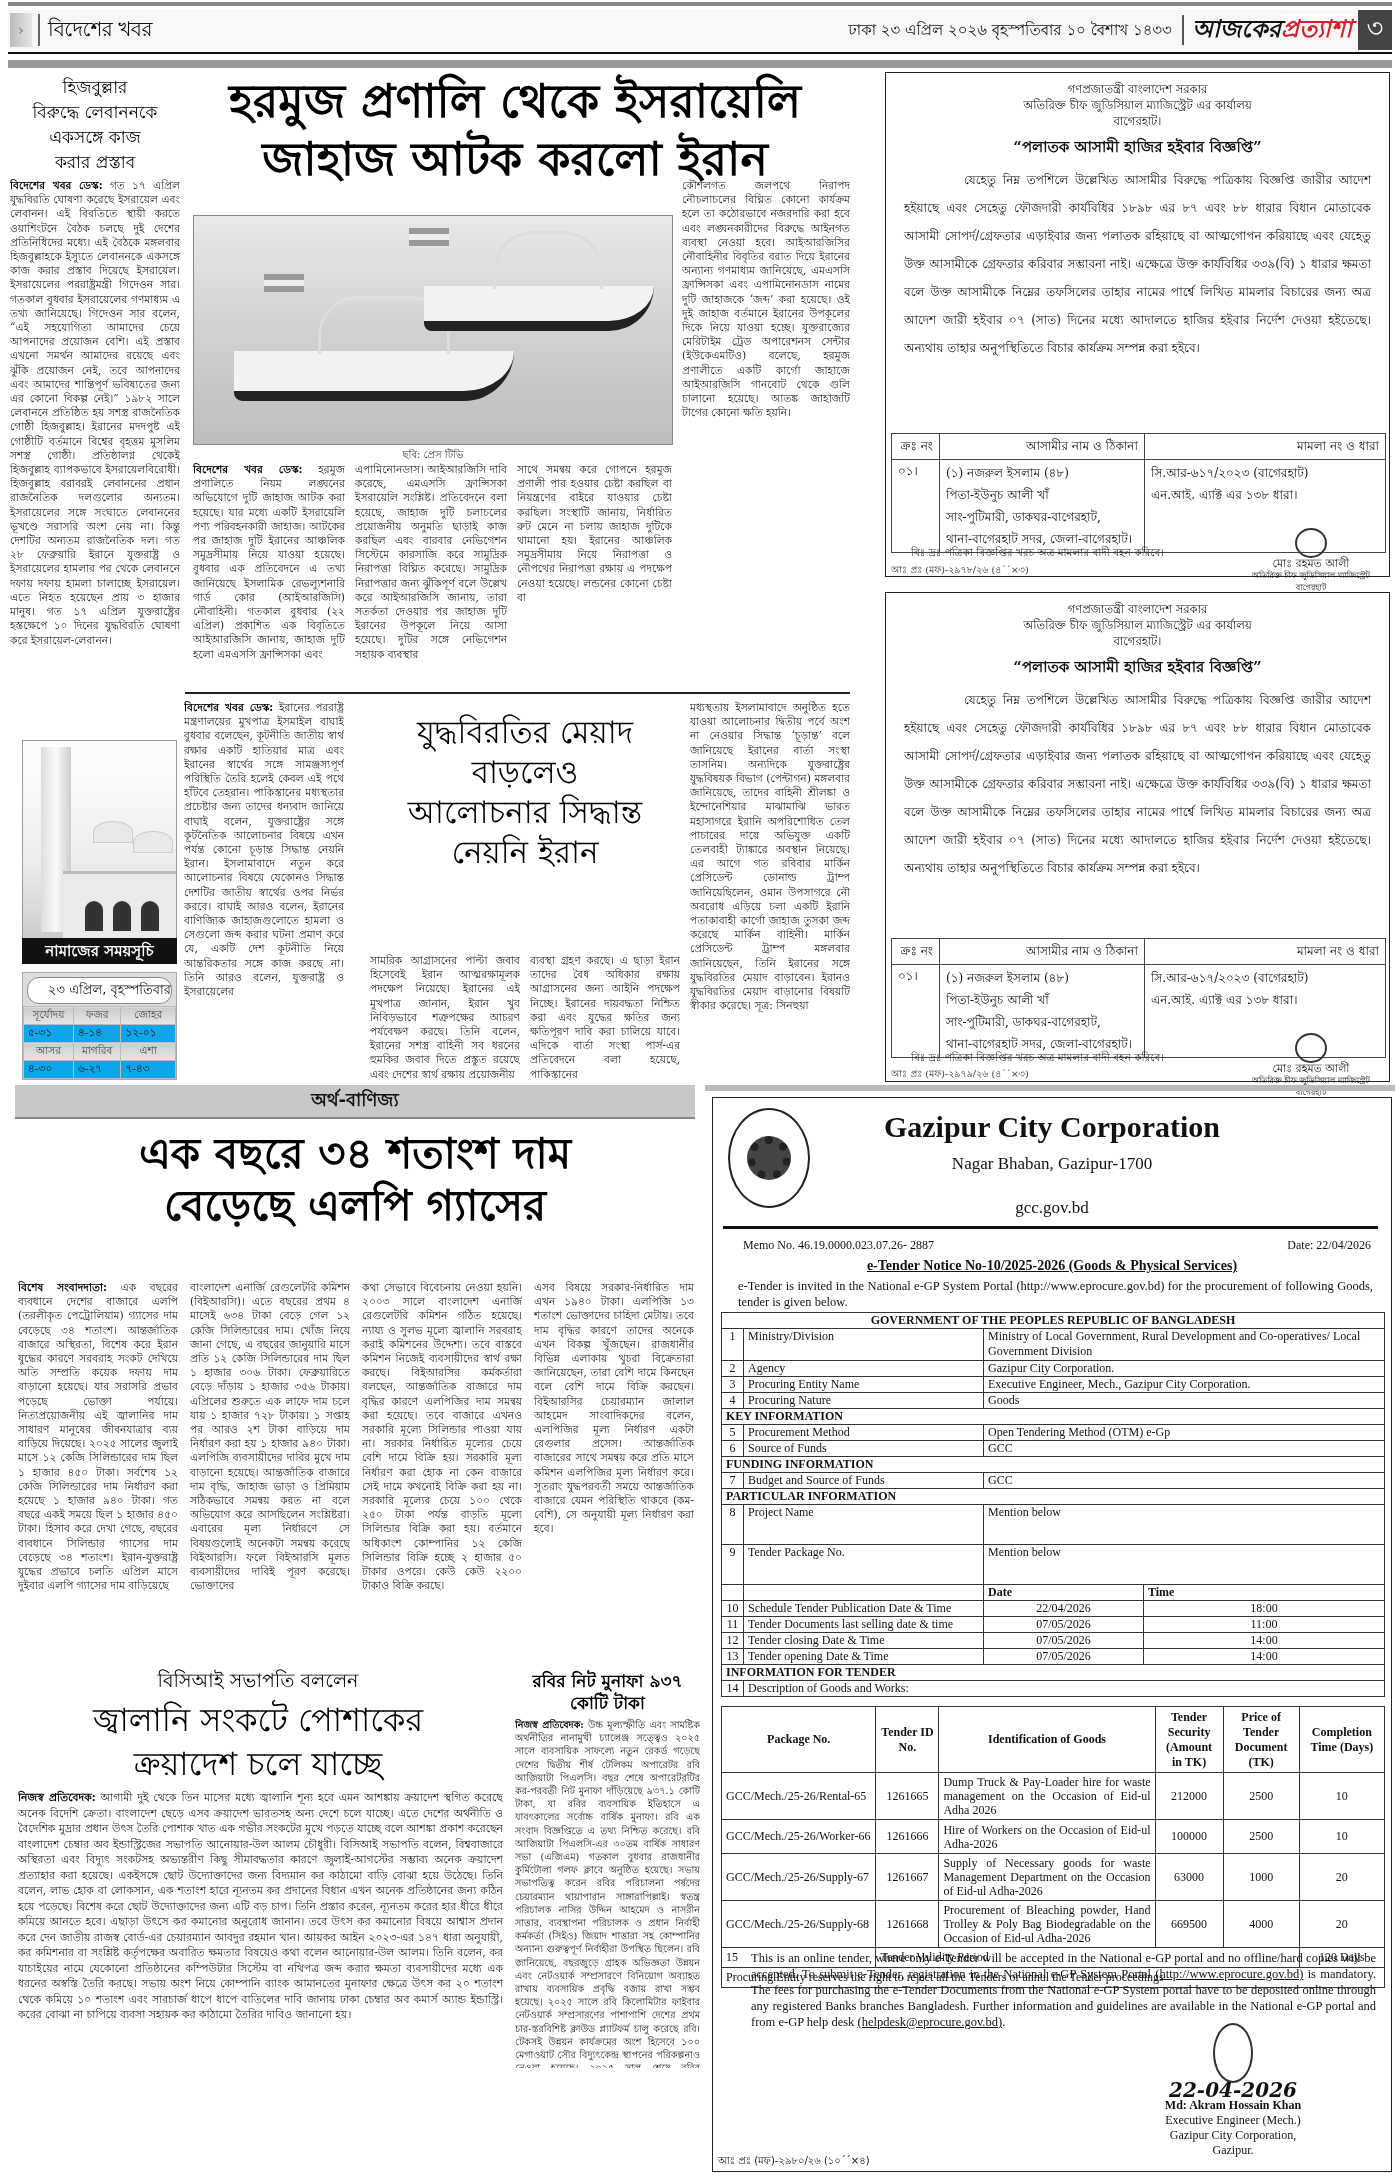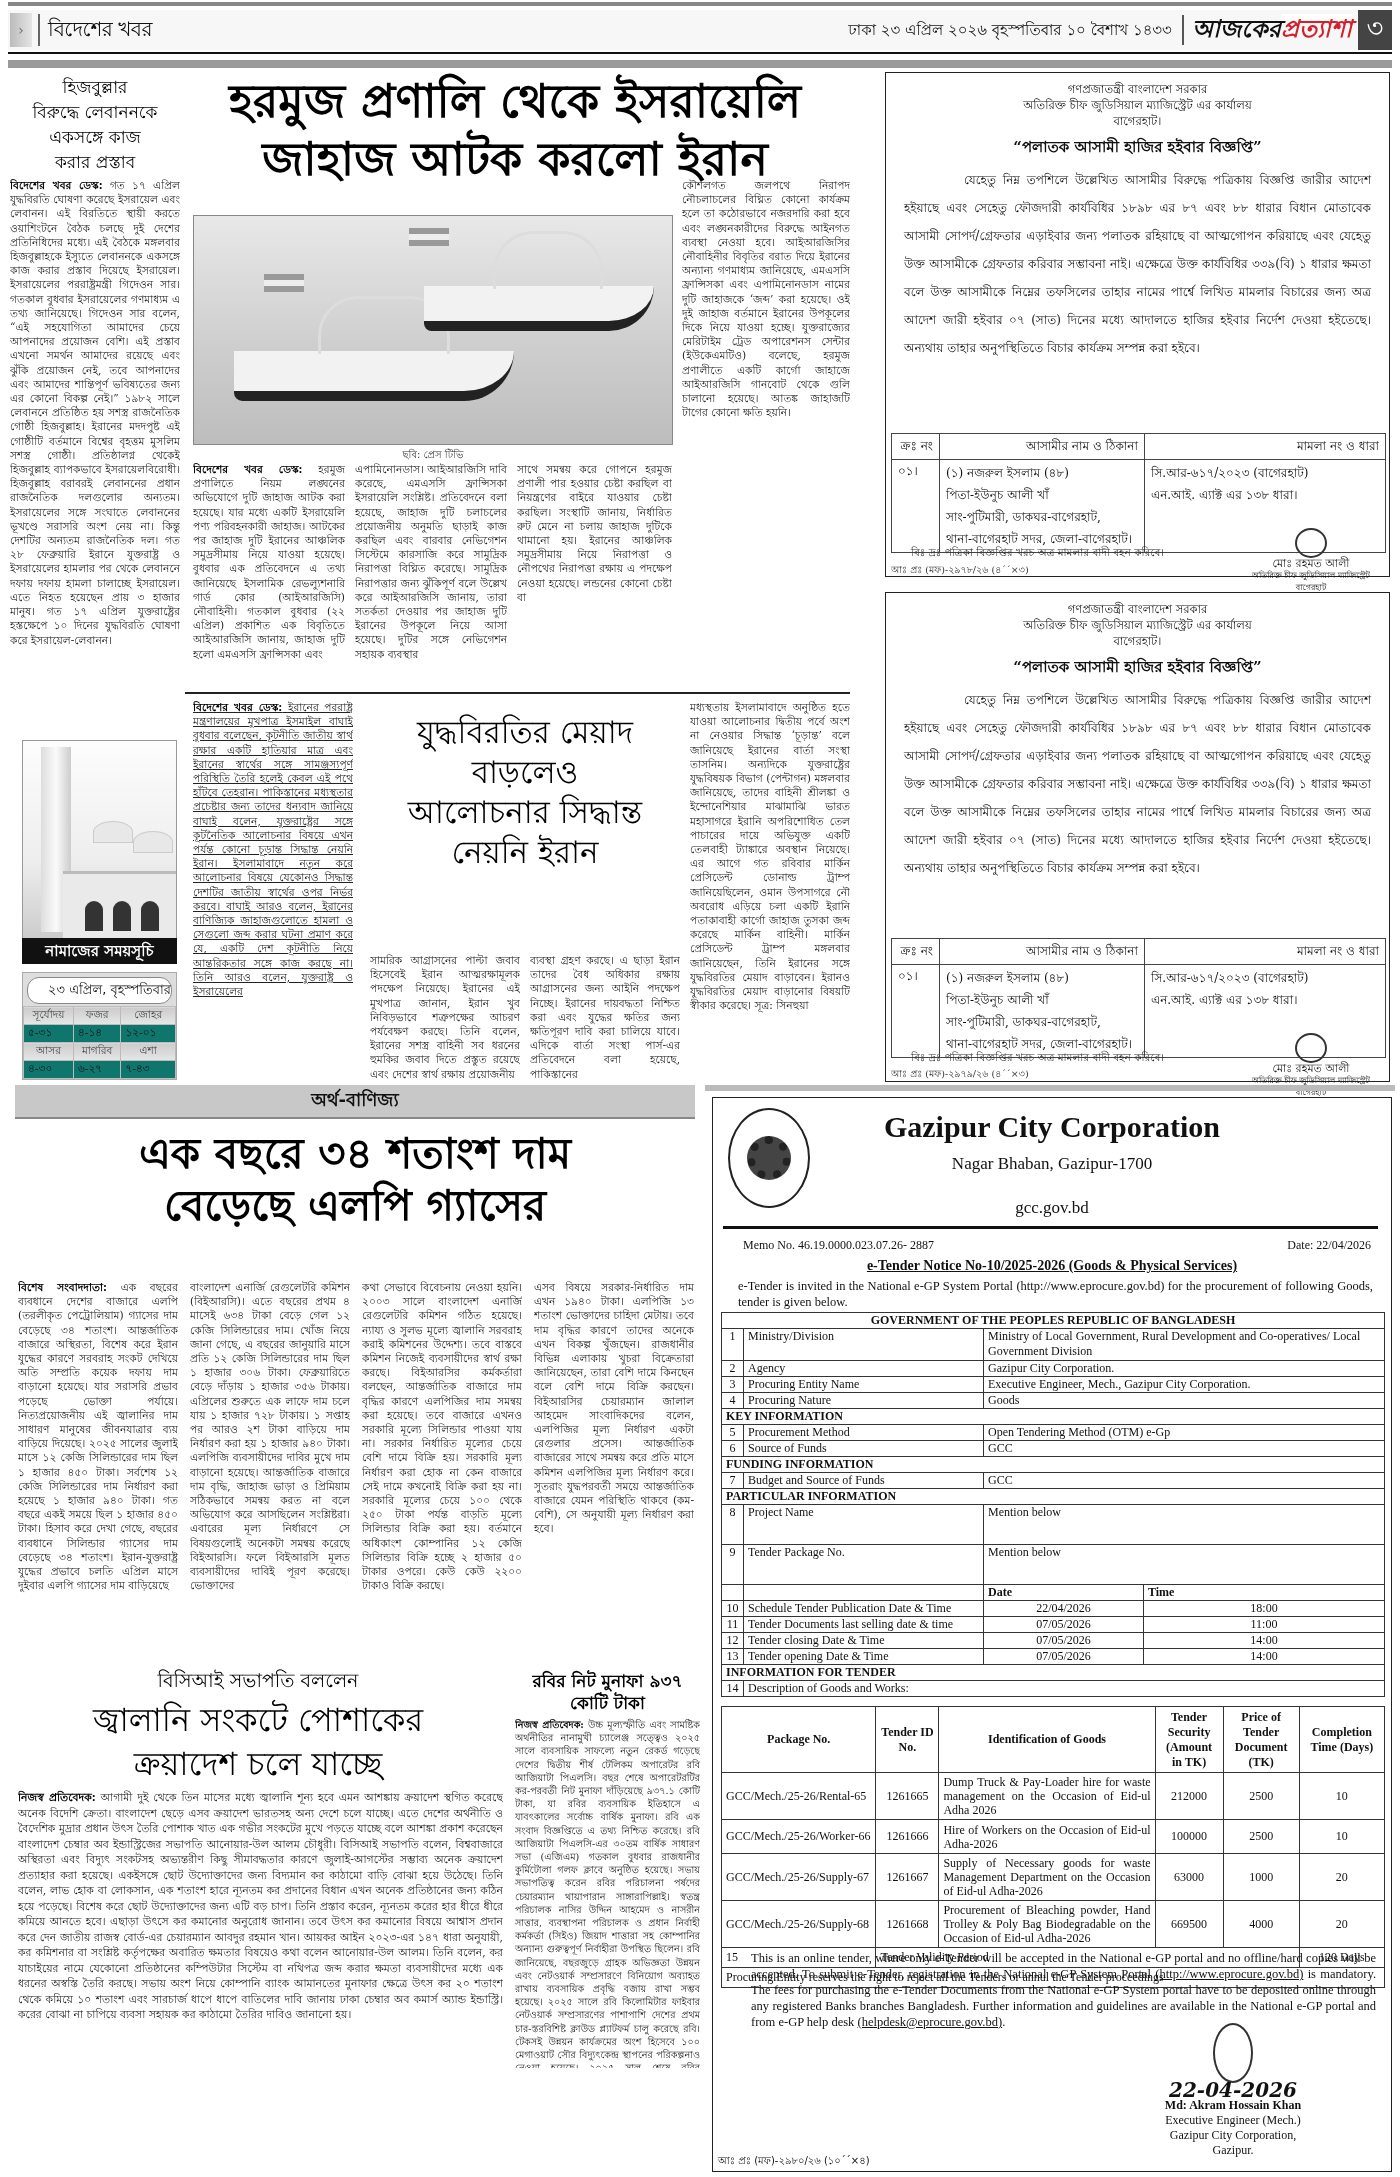--- a/index.html
+++ b/index.html
@@ -38,21 +38,21 @@
   .mosque { position: absolute; left: 22px; top: 740px; width: 155px; height: 200px; border: 1px solid #999; background: linear-gradient(180deg,#fdfdfd 0%,#eee 60%,#ccc 100%); overflow:hidden; }
   .minaret { position:absolute; left:18px; top:6px; width:30px; height:185px; background: linear-gradient(90deg,#ddd,#fafafa,#ccc); }
   .dome { position:absolute; width:40px; height:22px; border-radius:50% 50% 0 0; background:#e8e8e8; border:1px solid #ccc; }
   .arch { position:absolute; bottom:8px; width:18px; height:30px; background:#333; border-radius:9px 9px 0 0; }
   .prayer-title { position:absolute; left:22px; top:938px; width:155px; height:26px; background:#111; color:#fff; font-size:15px; display:flex; align-items:center; justify-content:center; font-weight:bold; }
   .prayer-table { position:absolute; left:22px; top:972px; width:155px; border:1px solid #aaa; background:#ddd; font-size:10.5px; }
   .prayer-date { margin:4px 4px 2px 4px; background:#fff; border:1px solid #888; border-radius:12px; text-align:right; font-size:13px; padding:2px 0; }
   .ptab { width:100%; border-collapse:collapse; }
   .ptab td { border:1px solid #bbb; text-align:center; height:17px; }
   .ptab tr.h td { background:linear-gradient(180deg,#ccc,#e6e6e6); color:#444; }
-  .ptab tr.v td { background:#0f766e; text-align:left; padding-left:4px; }
+  .ptab tr.v td { background:#0ea5e9; text-align:left; padding-left:4px; }
 
   
   .notice { position:absolute; border:1.5px solid #222; background:#fff; font-family:"DejaVu Serif", serif; color:#111; }
   .notice .n-line { text-align:center; font-size:11.5px; line-height:16px; }
   .notice .n-title { text-align:center; font-size:15px; font-weight:bold; margin:6px 0 6px 0; }
   .notice .n-body { font-size:12px; line-height:28px; text-align:justify; padding:0 18px; text-indent:60px; }
   .ntab { position:absolute; border-collapse:collapse; font-size:12px; }
   .ntab th, .ntab td { border:1px solid #444; padding:2px 6px; font-weight:normal; vertical-align:top; }
   .ntab th { text-align:right; height:26px; vertical-align:middle;margin-top:30px; }
   .ntab td.addr div { height:22px; line-height:22px; }
@@ -170,21 +170,21 @@
 <div class="caption" style="left:193px; top:447px; width:480px;">ছবি: প্রেস টিভি</div>
 <div class="col" style="left:193px; top:462px; width:152px; height:224px;">
   <b>বিদেশের খবর ডেস্ক:</b> <span>হরমুজ প্রণালিতে নিয়ম লঙ্ঘনের অভিযোগে দুটি জাহাজ আটক করা হয়েছে। যার মধ্যে একটি ইসরায়েলি পণ্য পরিবহনকারী জাহাজ। আটকের পর জাহাজ দুটি ইরানের আঞ্চলিক সমুদ্রসীমায় নিয়ে যাওয়া হয়েছে। বুধবার এক প্রতিবেদনে এ তথ্য জানিয়েছে ইসলামিক রেভল্যুশনারি গার্ড কোর (আইআরজিসি) নৌবাহিনী। গতকাল বুধবার (২২ এপ্রিল) প্রকাশিত এক বিবৃতিতে আইআরজিসি জানায়, জাহাজ দুটি হলো এমএসসি ফ্রান্সিসকা এবং</span>
 </div>
 <div class="col" style="left:355px; top:462px; width:152px; height:224px;">এপামিনোনডাস। আইআরজিসি দাবি করেছে, এমএসসি ফ্রান্সিসকা ইসরায়েলি সংশ্লিষ্ট। প্রতিবেদনে বলা হয়েছে, জাহাজ দুটি চলাচলের প্রয়োজনীয় অনুমতি ছাড়াই কাজ করছিল এবং বারবার নেভিগেশন সিস্টেমে কারসাজি করে সামুদ্রিক নিরাপত্তা বিঘ্নিত করেছে। সামুদ্রিক নিরাপত্তার জন্য ঝুঁকিপূর্ণ বলে উল্লেখ করে আইআরজিসি জানায়, তারা সতর্কতা দেওয়ার পর জাহাজ দুটি ইরানের উপকূলে নিয়ে আসা হয়েছে। দুটির সঙ্গে নেভিগেশন সহায়ক ব্যবস্থার</div>
 <div class="col" style="left:517px; top:462px; width:155px; height:224px;">সাথে সমন্বয় করে গোপনে হরমুজ প্রণালী পার হওয়ার চেষ্টা করছিল বা নিয়ন্ত্রণের বাইরে যাওয়ার চেষ্টা করছিল। সংস্থাটি জানায়, নির্ধারিত রুট মেনে না চলায় জাহাজ দুটিকে থামানো হয়। ইরানের আঞ্চলিক সমুদ্রসীমায় নিয়ে নিরাপত্তা ও নৌপথের নিরাপত্তা রক্ষায় এ পদক্ষেপ নেওয়া হয়েছে। লন্ডনের কোনো চেষ্টা বা</div>
 <div class="col" style="left:682px; top:178px; width:168px; height:508px;">কৌশলগত জলপথে নিরাপদ নৌচলাচলের বিঘ্নিত কোনো কার্যক্রম হলে তা কঠোরভাবে নজরদারি করা হবে এবং লঙ্ঘনকারীদের বিরুদ্ধে আইনগত ব্যবস্থা নেওয়া হবে। আইআরজিসির নৌবাহিনীর বিবৃতির বরাত দিয়ে ইরানের অন্যান্য গণমাধ্যম জানিয়েছে, এমএসসি ফ্রান্সিসকা এবং এপামিনোনডাস নামের দুটি জাহাজকে ‘জব্দ’ করা হয়েছে। ওই দুই জাহাজ বর্তমানে ইরানের উপকূলের দিকে নিয়ে যাওয়া হচ্ছে। যুক্তরাজ্যের মেরিটাইম ট্রেড অপারেশনস সেন্টার (ইউকেএমটিও) বলেছে, হরমুজ প্রণালীতে একটি কার্গো জাহাজে আইআরজিসি গানবোট থেকে গুলি চালানো হয়েছে। আতঙ্ক জাহাজটি টাগের কোনো ক্ষতি হয়নি।</div>
 
 <div class="hr" style="left:185px; top:692px; width:665px;"></div>
 
-<div class="col" style="left:193px; top:700px; width:160px; height:380px;text-decoration:underline;">
+<div class="col" style="left:184px; top:700px; width:160px; height:380px;">
   <b>বিদেশের খবর ডেস্ক:</b> <span>ইরানের পররাষ্ট্র মন্ত্রণালয়ের মুখপাত্র ইসমাইল বাঘাই বুধবার বলেছেন, কূটনীতি জাতীয় স্বার্থ রক্ষার একটি হাতিয়ার মাত্র এবং ইরানের স্বার্থের সঙ্গে সামঞ্জস্যপূর্ণ পরিস্থিতি তৈরি হলেই কেবল এই পথে হাঁটবে তেহরান। পাকিস্তানের মধ্যস্থতার প্রচেষ্টার জন্য তাদের ধন্যবাদ জানিয়ে বাঘাই বলেন, যুক্তরাষ্ট্রের সঙ্গে কূটনৈতিক আলোচনার বিষয়ে এখন পর্যন্ত কোনো চূড়ান্ত সিদ্ধান্ত নেয়নি ইরান। ইসলামাবাদে নতুন করে আলোচনার বিষয়ে যেকোনও সিদ্ধান্ত দেশটির জাতীয় স্বার্থের ওপর নির্ভর করবে। বাঘাই আরও বলেন, ইরানের বাণিজ্যিক জাহাজগুলোতে হামলা ও সেগুলো জব্দ করার ঘটনা প্রমাণ করে যে, একটি দেশ কূটনীতি নিয়ে আন্তরিকতার সঙ্গে কাজ করছে না। তিনি আরও বলেন, যুক্তরাষ্ট্র ও ইসরায়েলের</span>
 </div>
 <div class="hl" style="left:365px; top:712px; width:320px; font-size:31px; font-weight:normal; line-height:40px;">
   <div>যুদ্ধবিরতির মেয়াদ</div>
   <div>বাড়লেও</div>
   <div>আলোচনার সিদ্ধান্ত</div>
   <div>নেয়নি ইরান</div>
 </div>
 <div class="col" style="left:370px; top:953px; width:150px; height:128px;">সামরিক আগ্রাসনের পাল্টা জবাব হিসেবেই ইরান আত্মরক্ষামূলক পদক্ষেপ নিয়েছে। ইরানের এই মুখপাত্র জানান, ইরান খুব নিবিড়ভাবে শত্রুপক্ষের আচরণ পর্যবেক্ষণ করছে। তিনি বলেন, ইরানের সশস্ত্র বাহিনী সব ধরনের হুমকির জবাব দিতে প্রস্তুত রয়েছে এবং দেশের স্বার্থ রক্ষায় প্রয়োজনীয়</div>
 <div class="col" style="left:530px; top:953px; width:150px; height:128px;">ব্যবস্থা গ্রহণ করছে। এ ছাড়া ইরান তাদের বৈধ অধিকার রক্ষায় আগ্রাসনের জন্য আইনি পদক্ষেপ নিচ্ছে। ইরানের দায়বদ্ধতা নিশ্চিত করা এবং যুদ্ধের ক্ষতির জন্য ক্ষতিপূরণ দাবি করা চালিয়ে যাবে। এদিকে বার্তা সংস্থা পার্স-এর প্রতিবেদনে বলা হয়েছে, পাকিস্তানের</div>

